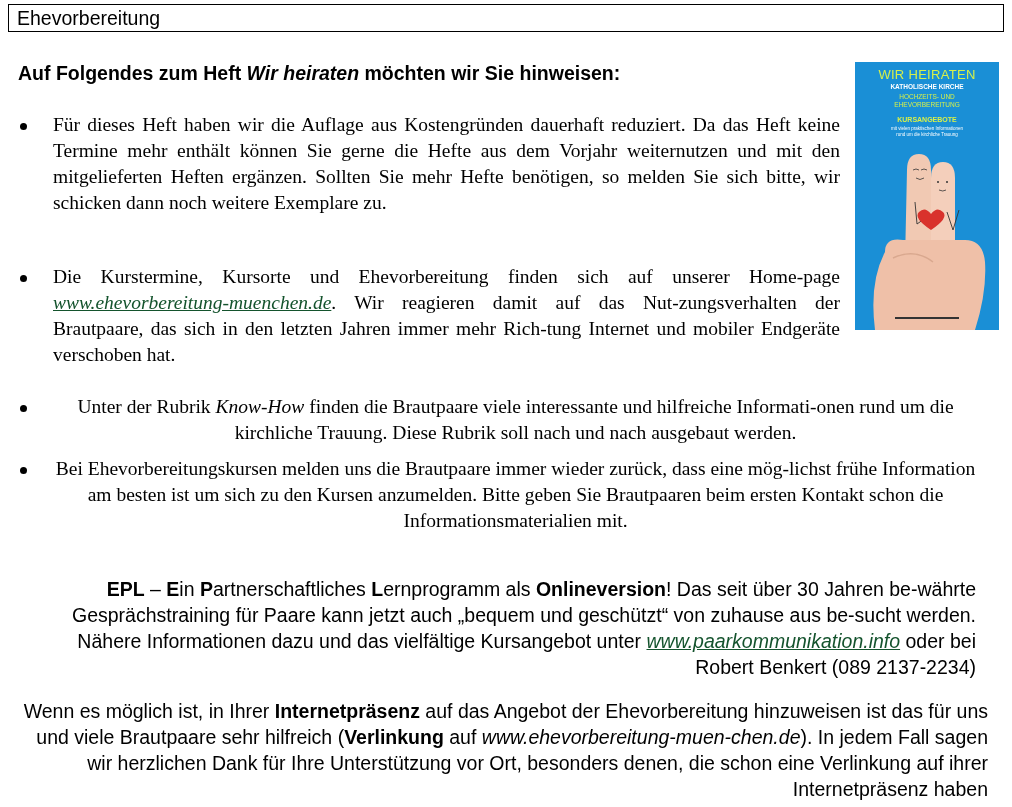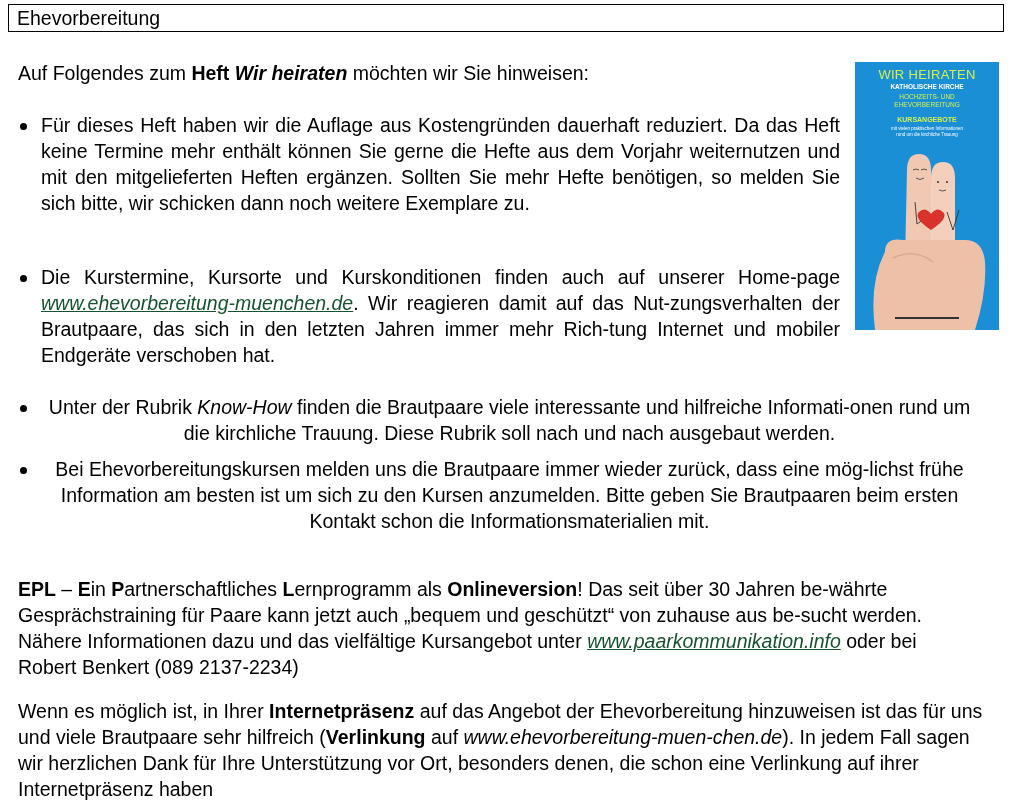--- a/index.html
+++ b/index.html
@@ -6,39 +6,39 @@
     body {
       width: 1012px; height: 807px; position: relative; overflow: hidden;
       font-family: "Liberation Sans", sans-serif; color: #000;
       font-size: 19.5px; line-height: 26px;
     }
     .title-box {
       position: absolute; left: 8px; top: 4px; width: 996px; height: 28px;
       border: 1.5px solid #000; box-sizing: border-box;
       padding-left: 8px; line-height: 26px; font-size: 19.5px;
     }
-    .intro { position: absolute; left: 18px; top: 60px; width: 820px; }
+    .intro { position: absolute; left: 18px; top: 60px; width: 820px; font-weight: bold; }
     .bullet {
       position: absolute; left: 18px; width: 830px;
     }
     .bullet .dot {
       position: absolute; left: 0; top: 0; width: 20px;
     }
     .bullet .dot::before {
       content: ""; position: absolute; left: 2px; top: 11px;
       width: 7px; height: 7px; border-radius: 50%; background: #000;
     }
-    .bullet .txt { margin-left: 23px; text-align: justify; }
+    .bullet .txt { margin-left: 35px; text-align: justify; font-family: Liberation Serif, serif; }
     .bullet .txt.nojust { text-align: center; }
     .b1 { top: 112px; width: 822px; }
     .b2 { top: 264px; width: 822px; }
     .b2 .txt { text-align: justify; text-align-last: left; }
     .b3 { top: 394px; width: 960px; }
     .b4 { top: 456px; width: 960px; }
-    .para { position: absolute; left: 18px; width: 958px; }
+    .para { position: absolute; left: 18px; width: 958px; text-align: right; }
     .p1 { top: 576px; }
     .p2 { top: 698px; width: 970px; }
     a { color: #14532d; font-style: italic; text-decoration: underline; }
     .cover {
       position: absolute; left: 855px; top: 62px; width: 144px; height: 268px;
       background: #1a8fd6; overflow: hidden;
     }
     .cover .t1 { position: absolute; top: 6px; width: 100%; text-align: center;
       color: #d6f04a; font-size: 13px; line-height: 14px; letter-spacing: 0.3px; }
     .cover .t2 { position: absolute; top: 21px; width: 100%; text-align: center;
@@ -87,21 +87,21 @@
   <div class="t5"><span>mit vielen praktischen Informationen</span><br><span>rund um die kirchliche Trauung</span></div>
 </div>
 
 <div class="bullet b1">
   <span class="dot"></span>
   <div class="txt">Für dieses Heft haben wir die Auflage aus Kostengründen dauerhaft reduziert. Da das Heft keine Termine mehr enthält können Sie gerne die Hefte aus dem Vorjahr weiternutzen und mit den mitgelieferten Heften ergänzen. Sollten Sie mehr Hefte benötigen, so melden Sie sich bitte, wir schicken dann noch weitere Exemplare zu.</div>
 </div>
 
 <div class="bullet b2">
   <span class="dot"></span>
-  <div class="txt"><span>Die Kurstermine, Kursorte und Kurskonditionen finden auch auf unserer Home-page </span><a>www.ehevorbereitung-muenchen.de</a><span>. Wir reagieren damit auf das Nut-zungsverhalten der Brautpaare, das sich in den letzten Jahren immer mehr Rich-tung Internet und mobiler Endgeräte verschoben hat.</span></div>
+  <div class="txt"><span>Die Kurstermine, Kursorte und Ehevorbereitung finden sich auf unserer Home-page </span><a>www.ehevorbereitung-muenchen.de</a><span>. Wir reagieren damit auf das Nut-zungsverhalten der Brautpaare, das sich in den letzten Jahren immer mehr Rich-tung Internet und mobiler Endgeräte verschoben hat.</span></div>
 </div>
 
 <div class="bullet b3">
   <span class="dot"></span>
   <div class="txt nojust"><span>Unter der Rubrik </span><i>Know-How</i><span> finden die Brautpaare viele interessante und hilfreiche Informati-onen rund um die kirchliche Trauung. Diese Rubrik soll nach und nach ausgebaut werden.</span></div>
 </div>
 
 <div class="bullet b4">
   <span class="dot"></span>
   <div class="txt nojust">Bei Ehevorbereitungskursen melden uns die Brautpaare immer wieder zurück, dass eine mög-lichst frühe Information am besten ist um sich zu den Kursen anzumelden. Bitte geben Sie Brautpaaren beim ersten Kontakt schon die Informationsmaterialien mit.</div>

